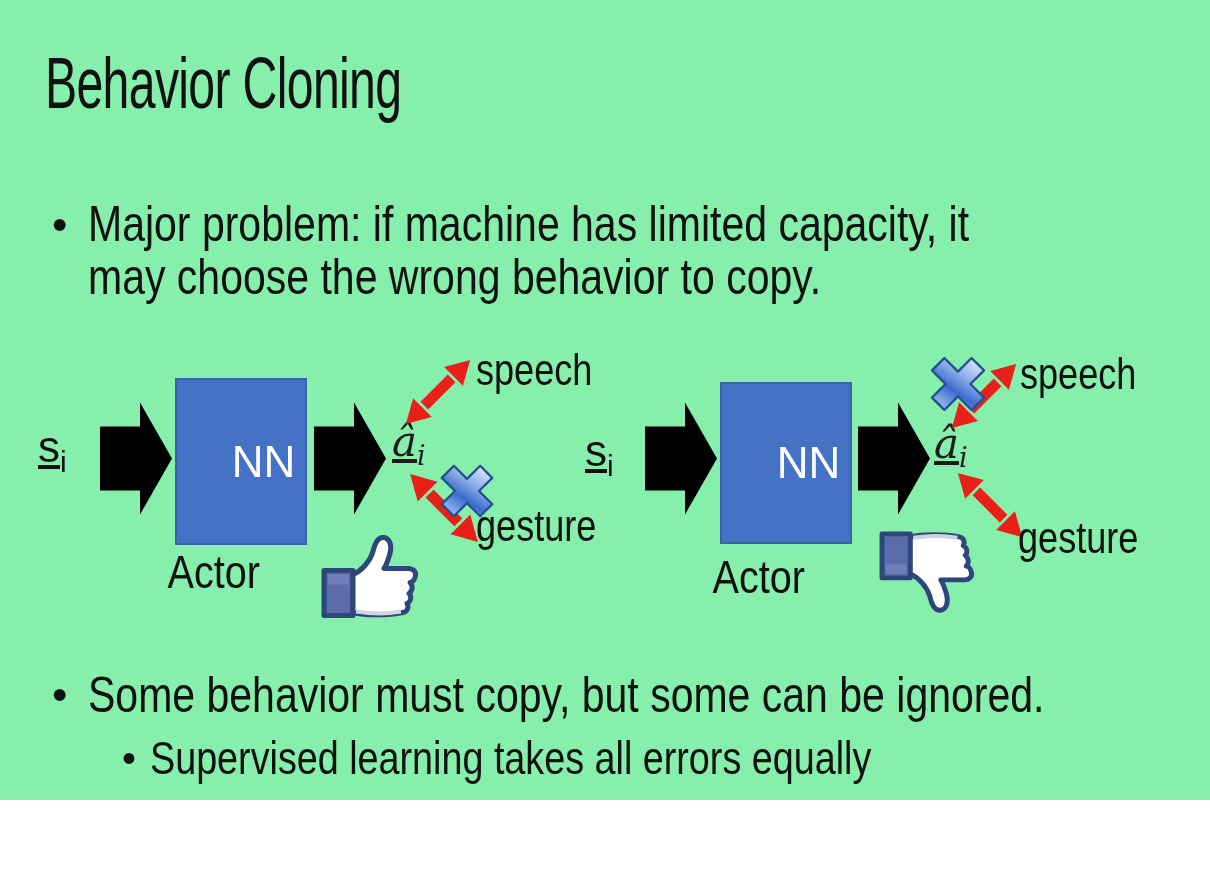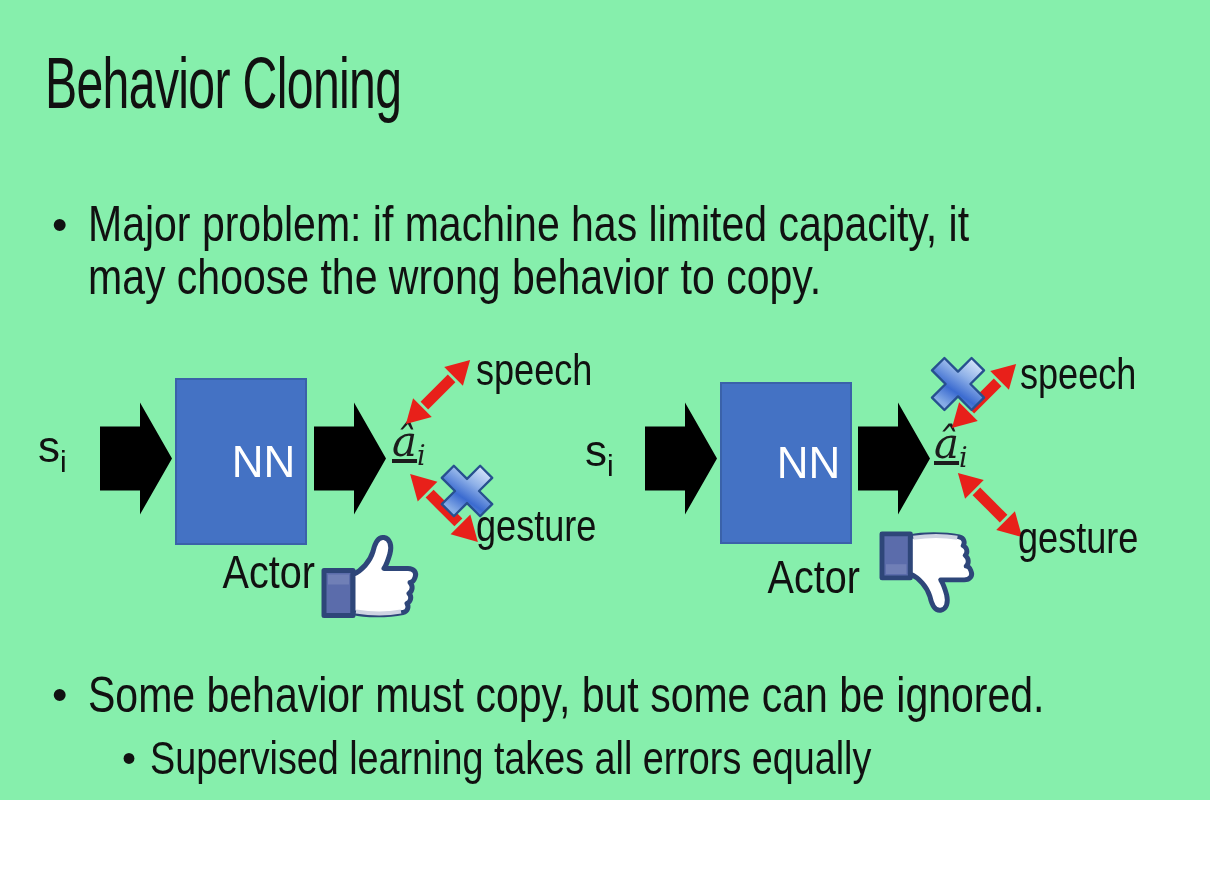--- a/index.html
+++ b/index.html
@@ -28,25 +28,25 @@
   .b2sub { left:122px; top:733px; }
   .b2sub .dot { width:28px; font-size:40px; line-height:50px; }
   .b2sub .txt { font-size:46px; line-height:50px; }
 
   .nn-box {
     background:var(--nn_box,#4472C4); border:2px solid var(--nn_border,#3A62A9);
     display:flex; align-items:center; justify-content:center; box-sizing:border-box;padding-left:45px;
   }
   .nn-box .nn-label { color:#ffffff; font-size:44px; }
 
-  .io-label  { font-size:44px; line-height:46px; }
+  .io-label  { font-size:44px; line-height:46px;text-decoration:underline; }
   .io-label sub { font-size:30px; }
   .ahat { font-family:"DejaVu Serif", serif; font-style:italic; font-size:42px; line-height:44px; color:#1c1c1c;text-decoration:underline; }
   .ahat sub { font-size:27px; font-style:italic; }
-  .actor-label { font-size:46px; text-align:right; }
+  .actor-label { font-size:46px; text-align:left; }
   .sg-label { font-size:44px; line-height:44px; }
 
   .black { color:var(--arrow_black,#000); }
   .red   { color:var(--arrow_red,#E8201A); }
   .flipv { transform:scaleY(-1); }
 
   .bottom-artifact {
     left:28px; top:886px; width:465px; height:6px;
     background:repeating-linear-gradient(90deg, rgba(0,0,0,0.5) 0 22px, rgba(0,0,0,0) 22px 34px);
   }

